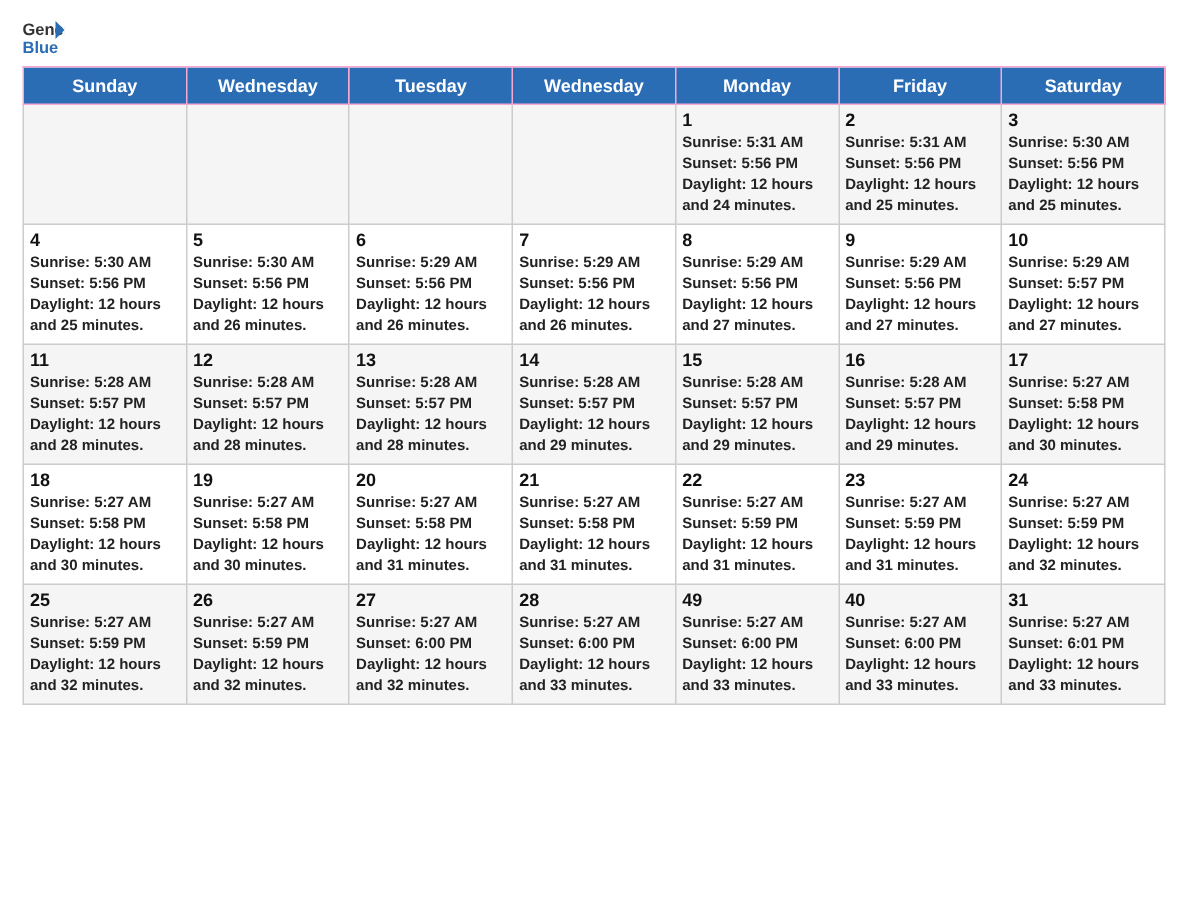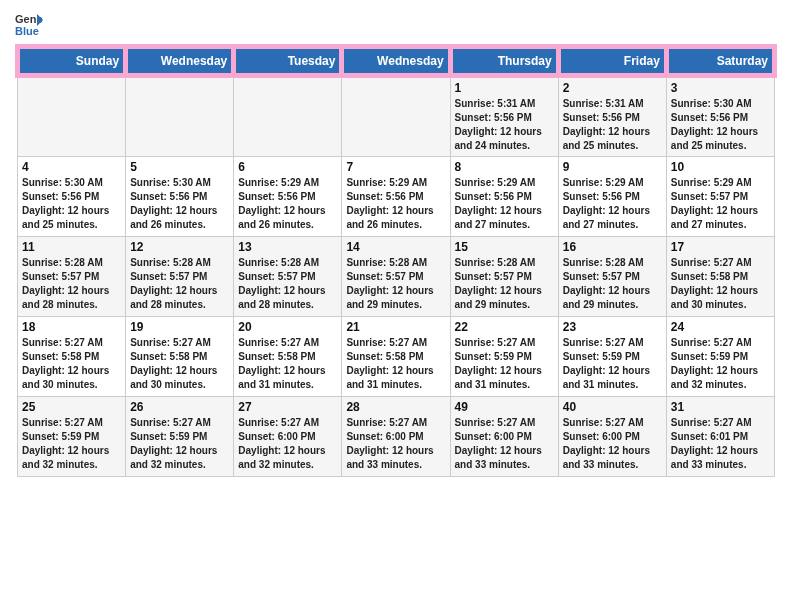--- a/index.html
+++ b/index.html
@@ -38,24 +38,24 @@
       color: #333;
     }
     .calendar-table {
       width: 100%;
       border-collapse: collapse;
       font-size: 10.5px;
     }
     .calendar-table th {
       background-color: #2a6db5;
       color: #fff;
-      padding: 5px 4px;
-      text-align: right;
+      padding: 5px 19px;
+      text-align: center;
       font-size: 12px;
-      border: 5px solid #f9a8d4;
+      border: 1px solid #f9a8d4;
     }
     .calendar-table td {
       border: 1px solid #ccc;
       vertical-align: top;
       padding: 3px 4px;
       height: 80px;
       width: calc(100% / 7);
       background: #fff;
     }
     .calendar-table tr:nth-child(odd) td {
@@ -97,21 +97,21 @@
   </div>
 </div>
 
 <table class="calendar-table">
   <thead>
     <tr id="weekday-header">
     <th>Sunday</th>
         <th>Wednesday</th>
         <th>Tuesday</th>
         <th>Wednesday</th>
-        <th>Thursday</th>
+        <th>Monday</th>
         <th>Friday</th>
         <th>Saturday</th>
       </tr>
   </thead>
   <tbody id="calendar-body">
   <tr>
         <td class="empty-cell"></td>
         <td class="empty-cell"></td>
         <td class="empty-cell"></td>
         <td class="empty-cell"></td>

